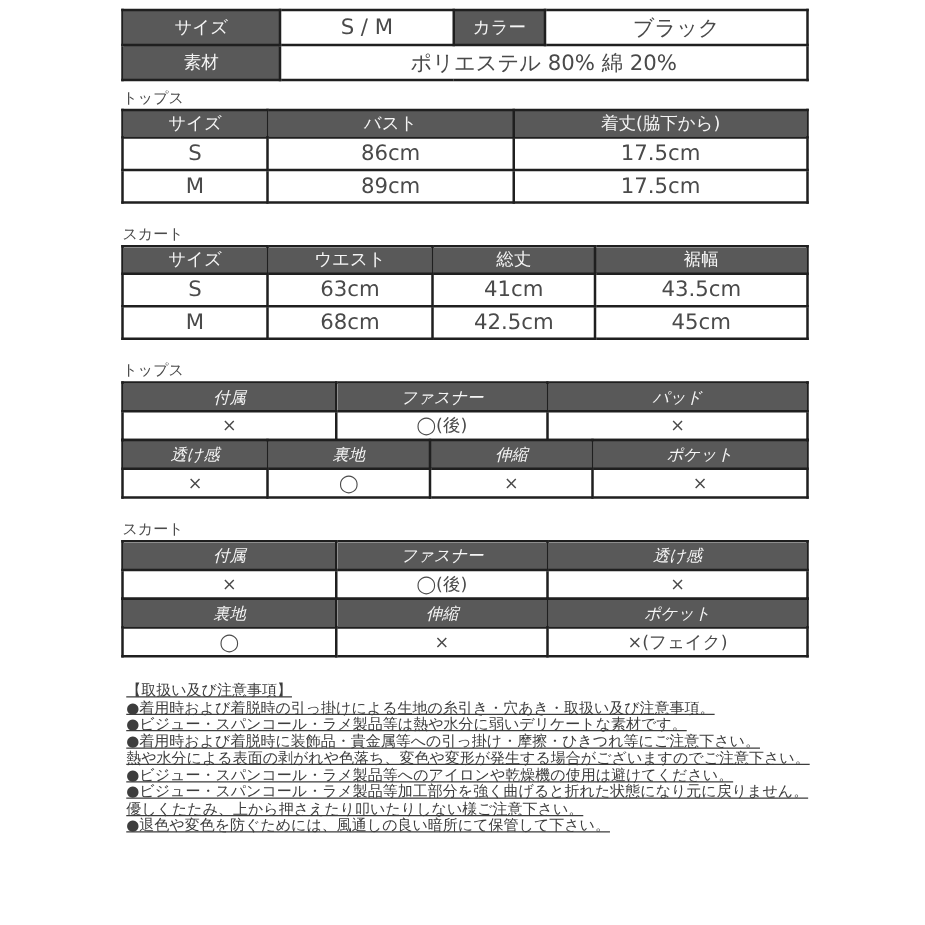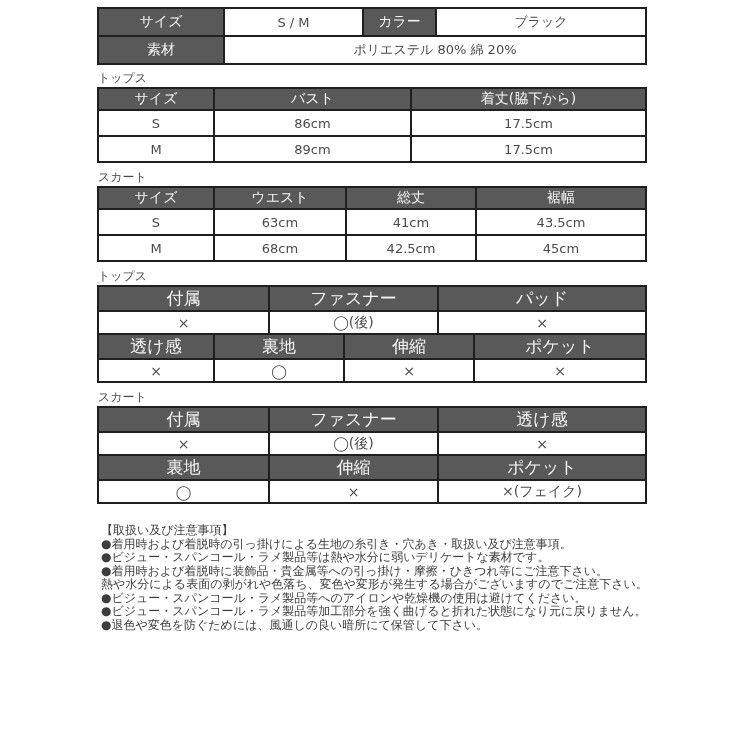--- a/index.html
+++ b/index.html
@@ -39,47 +39,48 @@
   }
   th {
     background: var(--header-bg);
     color: var(--header-text);
     font-weight: normal;
     font-size: 14px;
   }
   td {
     background: #ffffff;
     color: var(--body-text);
-    font-size: 13px;
+    font-size: 17px;
   }
 
   .spec-table th, .spec-table td { height: 28px; }
 
   .size-table th { height: 22px; }
   .size-table td { height: 26px; }
 
-  .feat-table th { height: 23px; font-size: 17px; }
+  .feat-table th { height: 23px; font-size: 13px; font-style: italic; }
   .feat-table td { height: 23px; font-size: 14px; }
   .feat-table.second { margin-top: -2px; }
 
   .section-label {
     font-size: 12px;
     color: #4a4a4a;
     margin: 6px 0 2px 1px;
     line-height: 14px;
   }
-  .spacer-label { margin-top: 7px; }
+  .spacer-label { margin-top: 17px; }
 
   .notes {
     margin-top: 20px;
     padding-left: 4px;
     font-size: 12px;
     line-height: 13.5px;
     color: var(--notes-text);
     white-space: nowrap;
+    text-decoration: underline;
   }
   .notes div { height: 13.5px; }
 </style>
 </head>
 <body>
 
 <div class="page">
   <div class="content">
 
     <table class="spec-table">
@@ -243,17 +244,18 @@
       </table>
 
     <div class="notes">
       <div>【取扱い及び注意事項】</div>
       <div>●着用時および着脱時の引っ掛けによる生地の糸引き・穴あき・取扱い及び注意事項。</div>
       <div>●ビジュー・スパンコール・ラメ製品等は熱や水分に弱いデリケートな素材です。</div>
       <div>●着用時および着脱時に装飾品・貴金属等への引っ掛け・摩擦・ひきつれ等にご注意下さい。</div>
       <div>熱や水分による表面の剥がれや色落ち、変色や変形が発生する場合がございますのでご注意下さい。</div>
       <div>●ビジュー・スパンコール・ラメ製品等へのアイロンや乾燥機の使用は避けてください。</div>
       <div>●ビジュー・スパンコール・ラメ製品等加工部分を強く曲げると折れた状態になり元に戻りません。</div>
+      <div>優しくたたみ、上から押さえたり叩いたりしない様ご注意下さい。</div>
       <div>●退色や変色を防ぐためには、風通しの良い暗所にて保管して下さい。</div>
     </div>
 
   </div>
 </div>
 
 </body></html>

